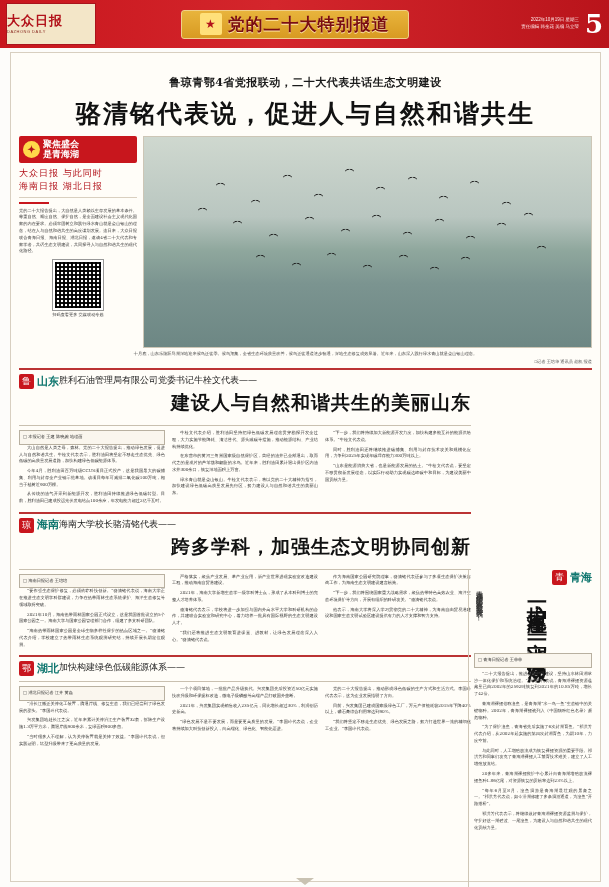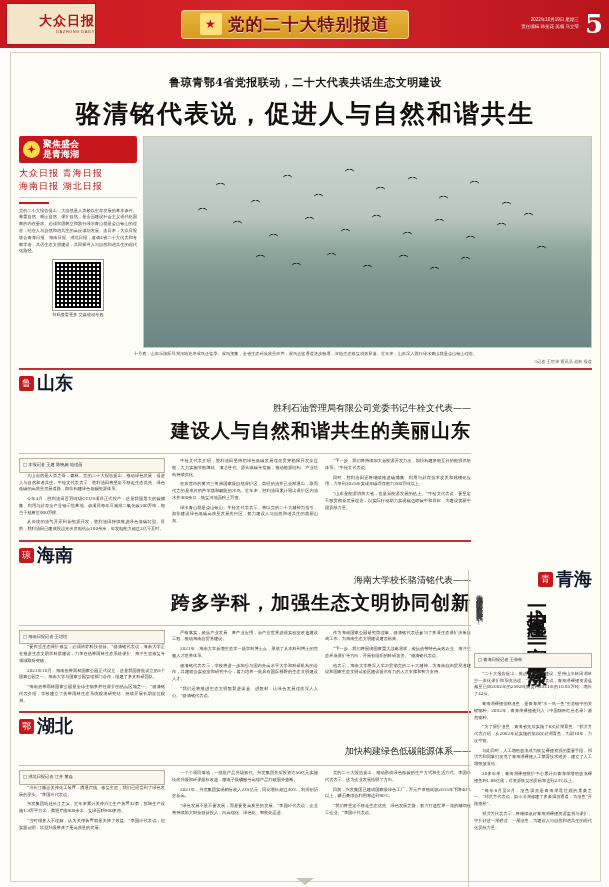--- a/index.html
+++ b/index.html
@@ -9,21 +9,21 @@
     background:#fdfcfa;
   }
   
   .masthead{
     position:absolute;left:0;top:0;width:609px;height:48px;
     background:linear-gradient(90deg,#c8161d 0%,#d4262c 45%,#b9141b 100%);
     display:flex;align-items:center;
   }
   .logo-box{
     width:88px;height:40px;margin-left:6px;background:#f3e6c8;
-    border:1px solid #a9141c;display:flex;align-items:flex-end;justify-content:center;
+    border:1px solid #a9141c;display:flex;align-items:flex-start;justify-content:center;
     flex-direction:column;
   }
   .logo-text{
     font-family:"DejaVu Serif",serif;font-weight:bold;color:#b2121a;
     font-size:13px;letter-spacing:1px;line-height:1.1;
   }
   .logo-sub{font-size:4px;color:#8a2a20;letter-spacing:0.5px;}
   .banner-wrap{flex:1;display:flex;align-items:center;justify-content:center;position:relative;}
   .banner{
     display:flex;align-items:center;gap:6px;
@@ -112,27 +112,26 @@
   
   .prov{
     display:inline-flex;align-items:center;gap:3px;
   }
   .prov .mark{
     width:15px;height:15px;background:#c8161d;color:#fff;font-size:9px;
     display:flex;align-items:center;justify-content:center;border-radius:2px;
     font-family:"DejaVu Serif",serif;
   }
   .prov .name{
-    font-family:"DejaVu Serif",serif;font-weight:bold;color:#0f172a;font-size:18px;
+    font-family:"DejaVu Serif",serif;font-weight:bold;color:#0f766e;font-size:11px;
     line-height:1.05;letter-spacing:0;
   }
   .sec-kicker{
-    text-align:right;font-family:"DejaVu Serif",serif;font-size:9px;color:#222;
+    text-align:left;font-family:"DejaVu Serif",serif;font-size:9px;color:#222;
     margin-bottom:3px;
-    margin-top:28px;
   }
   .sec-title{
     text-align:right;font-family:"DejaVu Serif",serif;font-weight:bold;font-size:19px;
     color:#111;letter-spacing:1px;margin:2px 0 5px;
   }
   .cols{display:flex;gap:7px;}
   .col{flex:1;}
   .col p{
     font-size:4.2px;line-height:1.6;color:#333;text-align:justify;margin:0 0 3px;
     font-family:"DejaVu Serif",serif;text-indent:8px;
@@ -197,21 +196,21 @@
       <div class="lead-row">
         <div class="lead-left">
           <div class="badge">
             <span class="circle">✦</span>
             <span class="badge-lines">
               <span>聚焦盛会</span><br>
               <span>是青海湖</span>
             </span>
           </div>
           <div class="paper-names">
-            <div>大众日报     青海日报</div>
+            <div>大众日报     与此同时</div>
             <div>海南日报     湖北日报</div>
           </div>
           <div class="redline"></div>
           <div class="mini-text">党的二十大报告提出，大自然是人类赖以生存发展的基本条件。尊重自然、顺应自然、保护自然，是全面建设社会主义现代化国家的内在要求。必须牢固树立和践行绿水青山就是金山银山的理念，站在人与自然和谐共生的高度谋划发展。连日来，大众日报联合青海日报、海南日报、湖北日报，邀请4省二十大代表和专家学者，共话生态文明建设，共同探寻人与自然和谐共生的现代化路径。</div>
           <div class="qr"></div>
           <div class="qr-cap">扫码查看更多
 党媒联动专题</div>
         </div>
 
         <div class="photo">

